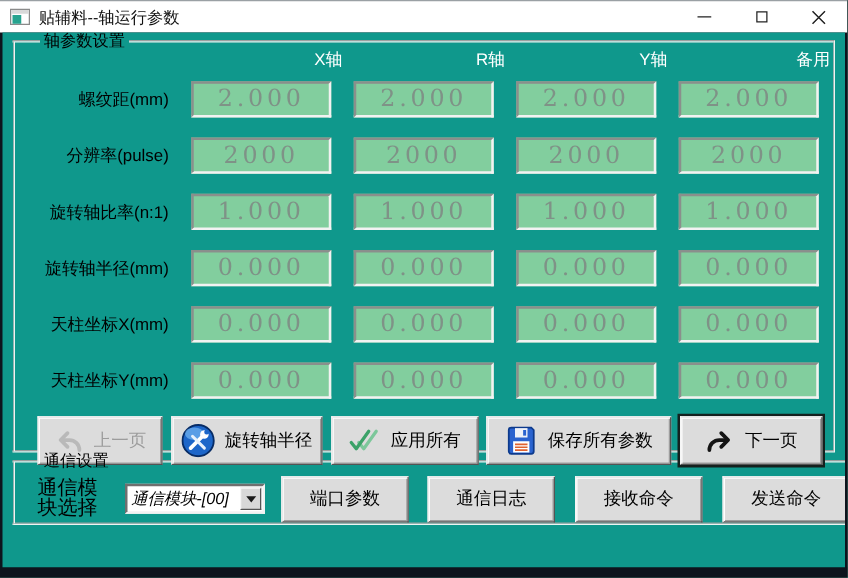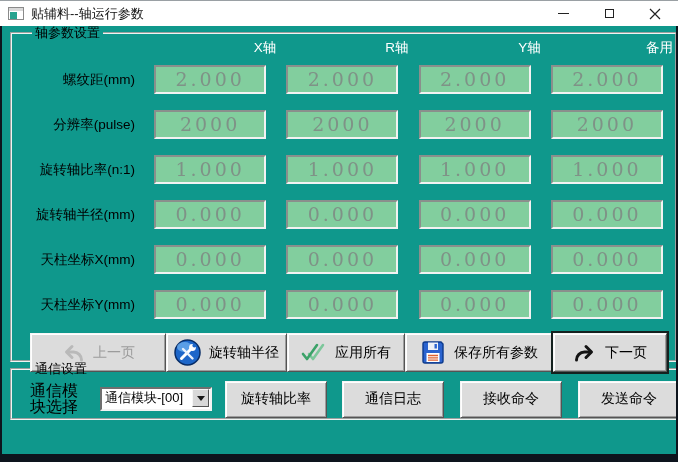--- a/index.html
+++ b/index.html
@@ -65,34 +65,34 @@
     height:39px; background:#dcdcdc;
     border:1px solid; border-color:#f6f6f6 #545454 #545454 #f6f6f6;
     box-shadow:inset 1px 1px 0 #ffffff, inset -1px -1px 0 #9d9d9d;
     font-family:"Liberation Sans", sans-serif;
     font-size:14px; color:#000;
     display:flex; align-items:center; justify-content:center; gap:8px;
     padding:0 6px; cursor:default;
   }
   .btn.disabled { color:#9c9c9c; }
   .btn.default { box-shadow:0 0 0 2px #14211f, inset 1px 1px 0 #ffffff, inset -1px -1px 0 #9d9d9d; }
-  .b-prev { width:136px; }
+  .b-prev { width:100px; }
   .b-set  { width:121px; }
   .b-apply{ width:118px; }
   .b-save { width:148px; }
   .b-next { width:114px; margin-right:2px; }
   .btn svg { flex:0 0 auto; }
   
   .commrow { display:flex; align-items:center; margin:4px 4px 0 4px; height:40px; }
   .commlabel { width:58px; font-size:16px; line-height:16px; color:#000; }
   .combo {
     width:112px; height:24px; margin-left:12px;
     background:#ffffff;
     border:2px solid; border-color:#6f6f6f #f2f2f2 #f2f2f2 #6f6f6f;
-    display:flex; align-items:flex-start;
+    display:flex; align-items:center;font-style:italic;
   }
   .combo-text { flex:1; font-size:13px; color:#000; padding-left:3px; white-space:nowrap; overflow:hidden; }
   .combo-btn {
     width:17px; height:18px; margin-right:1px; background:#d8d8d8;
     border:1px solid; border-color:#f6f6f6 #545454 #545454 #f6f6f6;
     display:flex; align-items:center; justify-content:center;
   }
   .tri { width:0; height:0; border-left:4px solid transparent; border-right:4px solid transparent; border-top:5px solid #1a1a1a; }
   .comm-btn { width:102px; height:37px; }
   .cb1 { margin-left:13px; }
@@ -278,21 +278,21 @@
     <fieldset class="gbox comm">
       <legend>通信设置</legend>
       <div class="commrow">
         <span class="commlabel">通信模块选择</span>
         <div class="combo">
           <span class="combo-text">通信模块-[00]</span>
           <span class="combo-btn">
             <span class="tri"></span>
           </span>
         </div>
-        <button class="btn comm-btn cb1">旋转轴比率</button>
+        <button class="btn comm-btn cb1">端口参数</button>
         <button class="btn comm-btn cb2">通信日志</button>
         <button class="btn comm-btn cb3">接收命令</button>
         <button class="btn comm-btn cb4">发送命令</button>
       </div>
     </fieldset>
 
   </div>
 
   <div class="bottom-strip"></div>
 </div>

